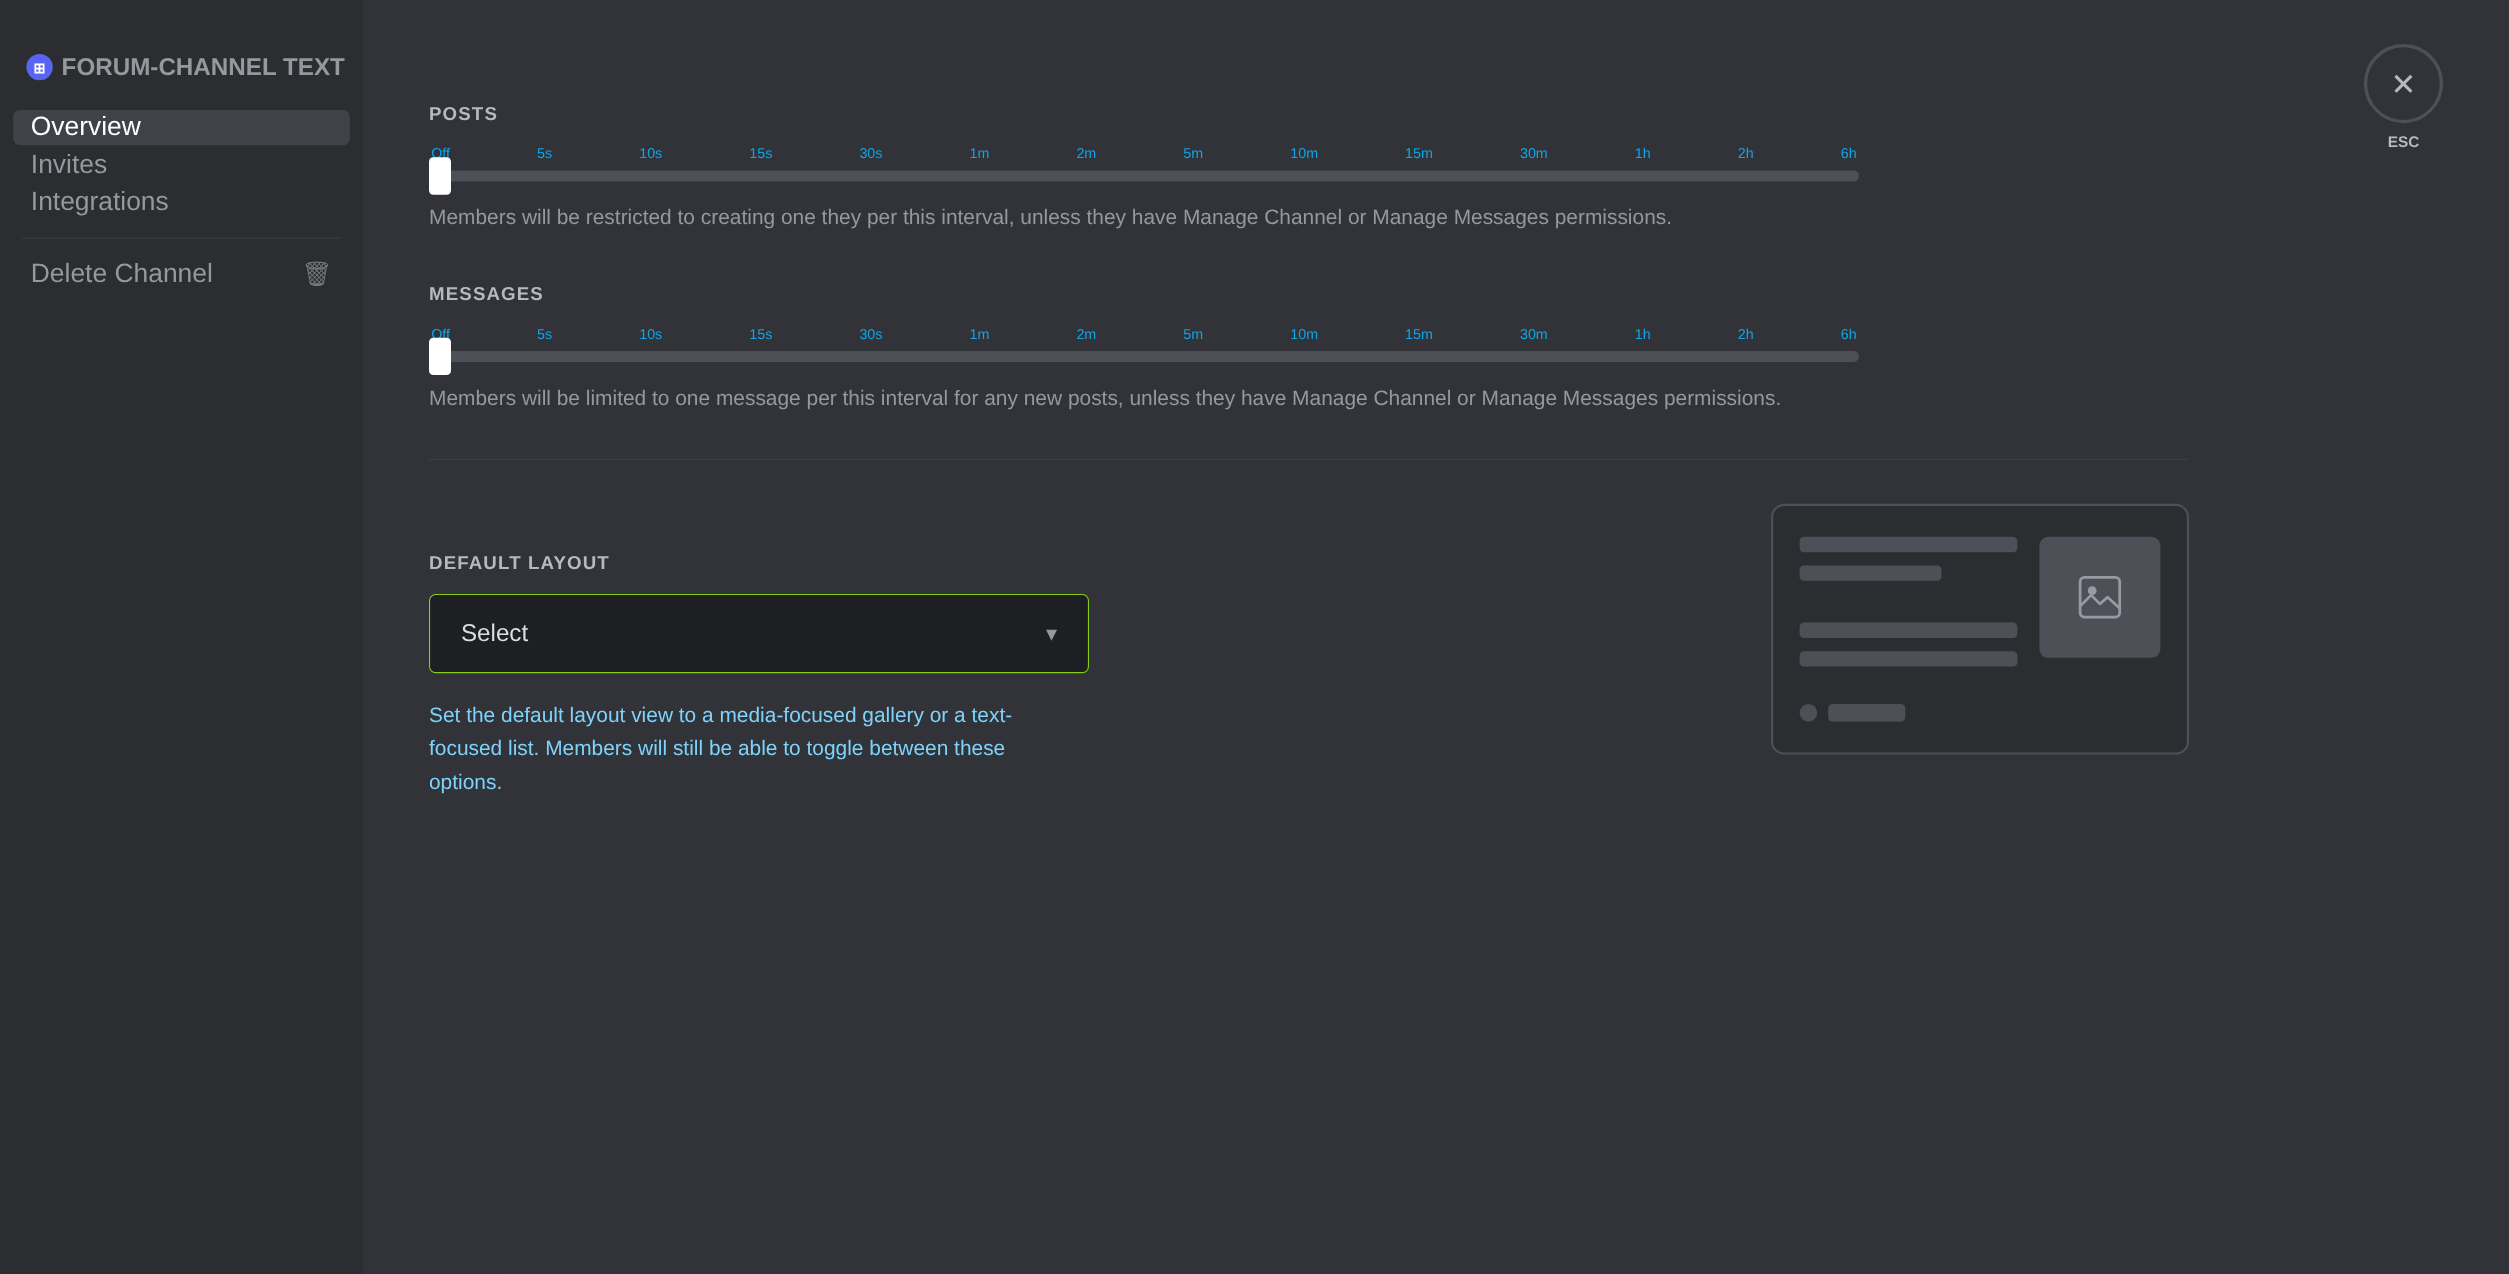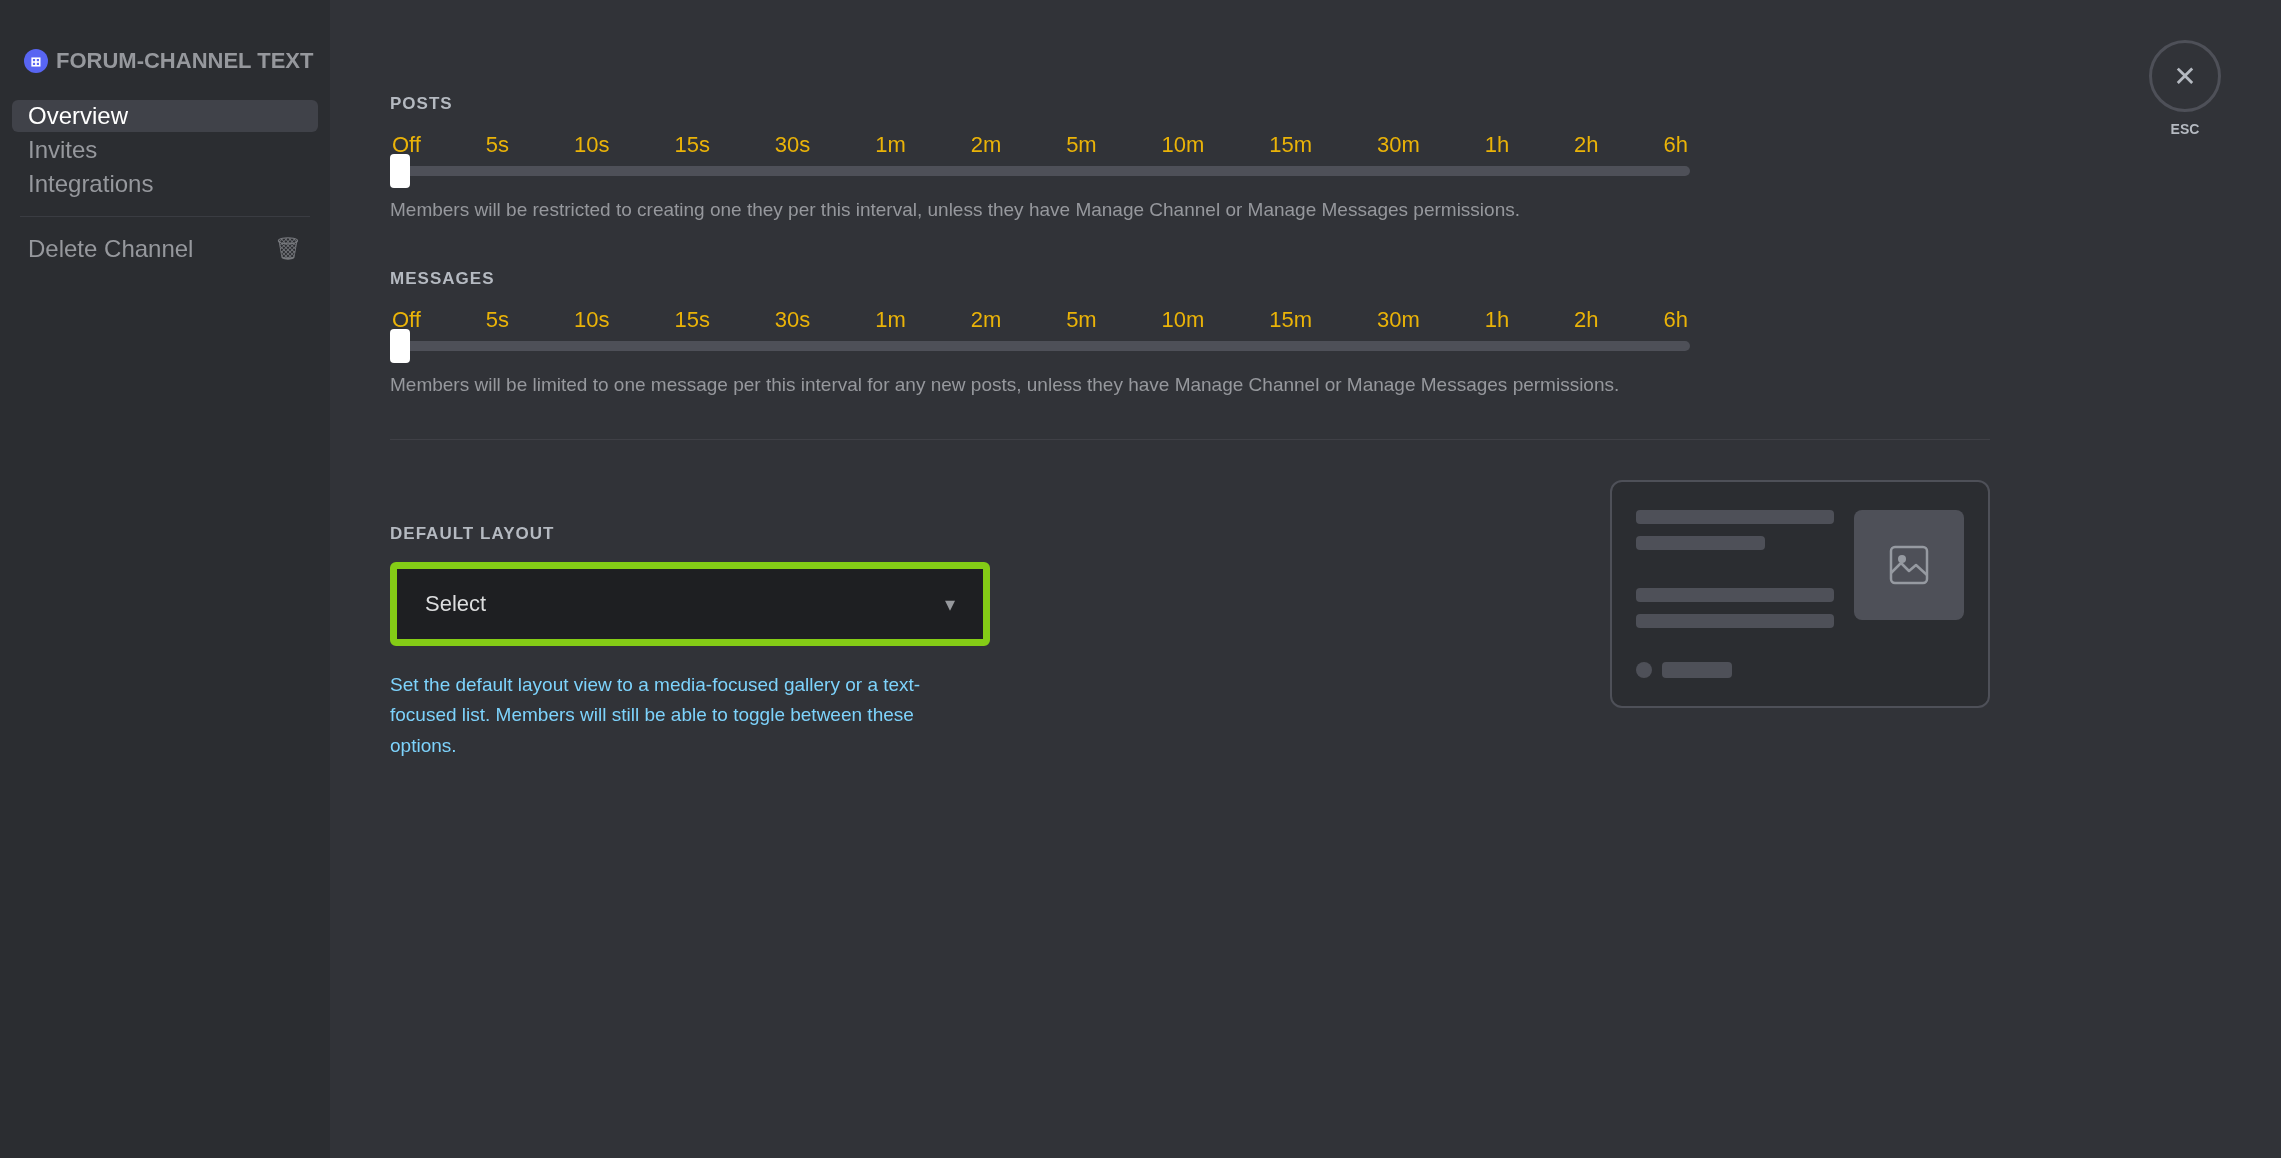--- a/index.html
+++ b/index.html
@@ -132,22 +132,22 @@
     .slider-wrapper {
       width: 100%;
       max-width: 1300px;
       position: relative;
       margin-bottom: 20px;
     }
 
     .slider-labels {
       display: flex;
       justify-content: space-between;
-      font-size: 22px;
-      color: #eab308;
+      font-size: 13px;
+      color: #0ea5e9;
       margin-bottom: 8px;
       padding: 0 2px;
     }
 
     .slider-track {
       position: relative;
       height: 10px;
       background: #4e5058;
       border-radius: 5px;
       margin-bottom: 6px;
@@ -193,21 +193,21 @@
     }
 
     .layout-select-wrapper {
       max-width: 600px;
       margin-bottom: 24px;
     }
 
     .layout-select {
       width: 100%;
       background: #1e1f22;
-      border: 7px solid #84cc16;
+      border: 1px solid #84cc16;
       border-radius: 6px;
       padding: 22px 28px;
       color: #dcddde;
       font-size: 22px;
       display: flex;
       align-items: center;
       justify-content: space-between;
       cursor: pointer;
       margin-top: 17px;
     }

